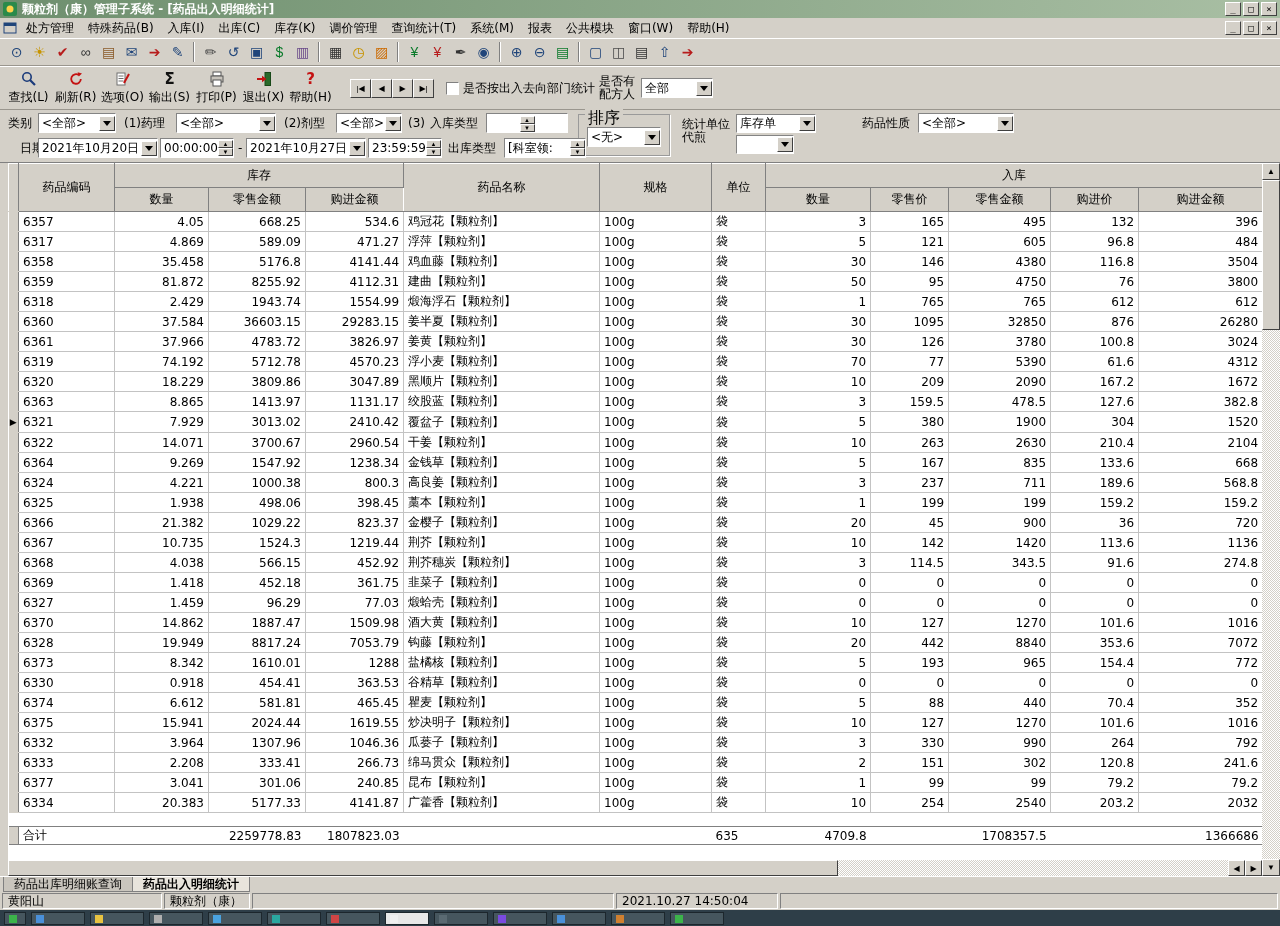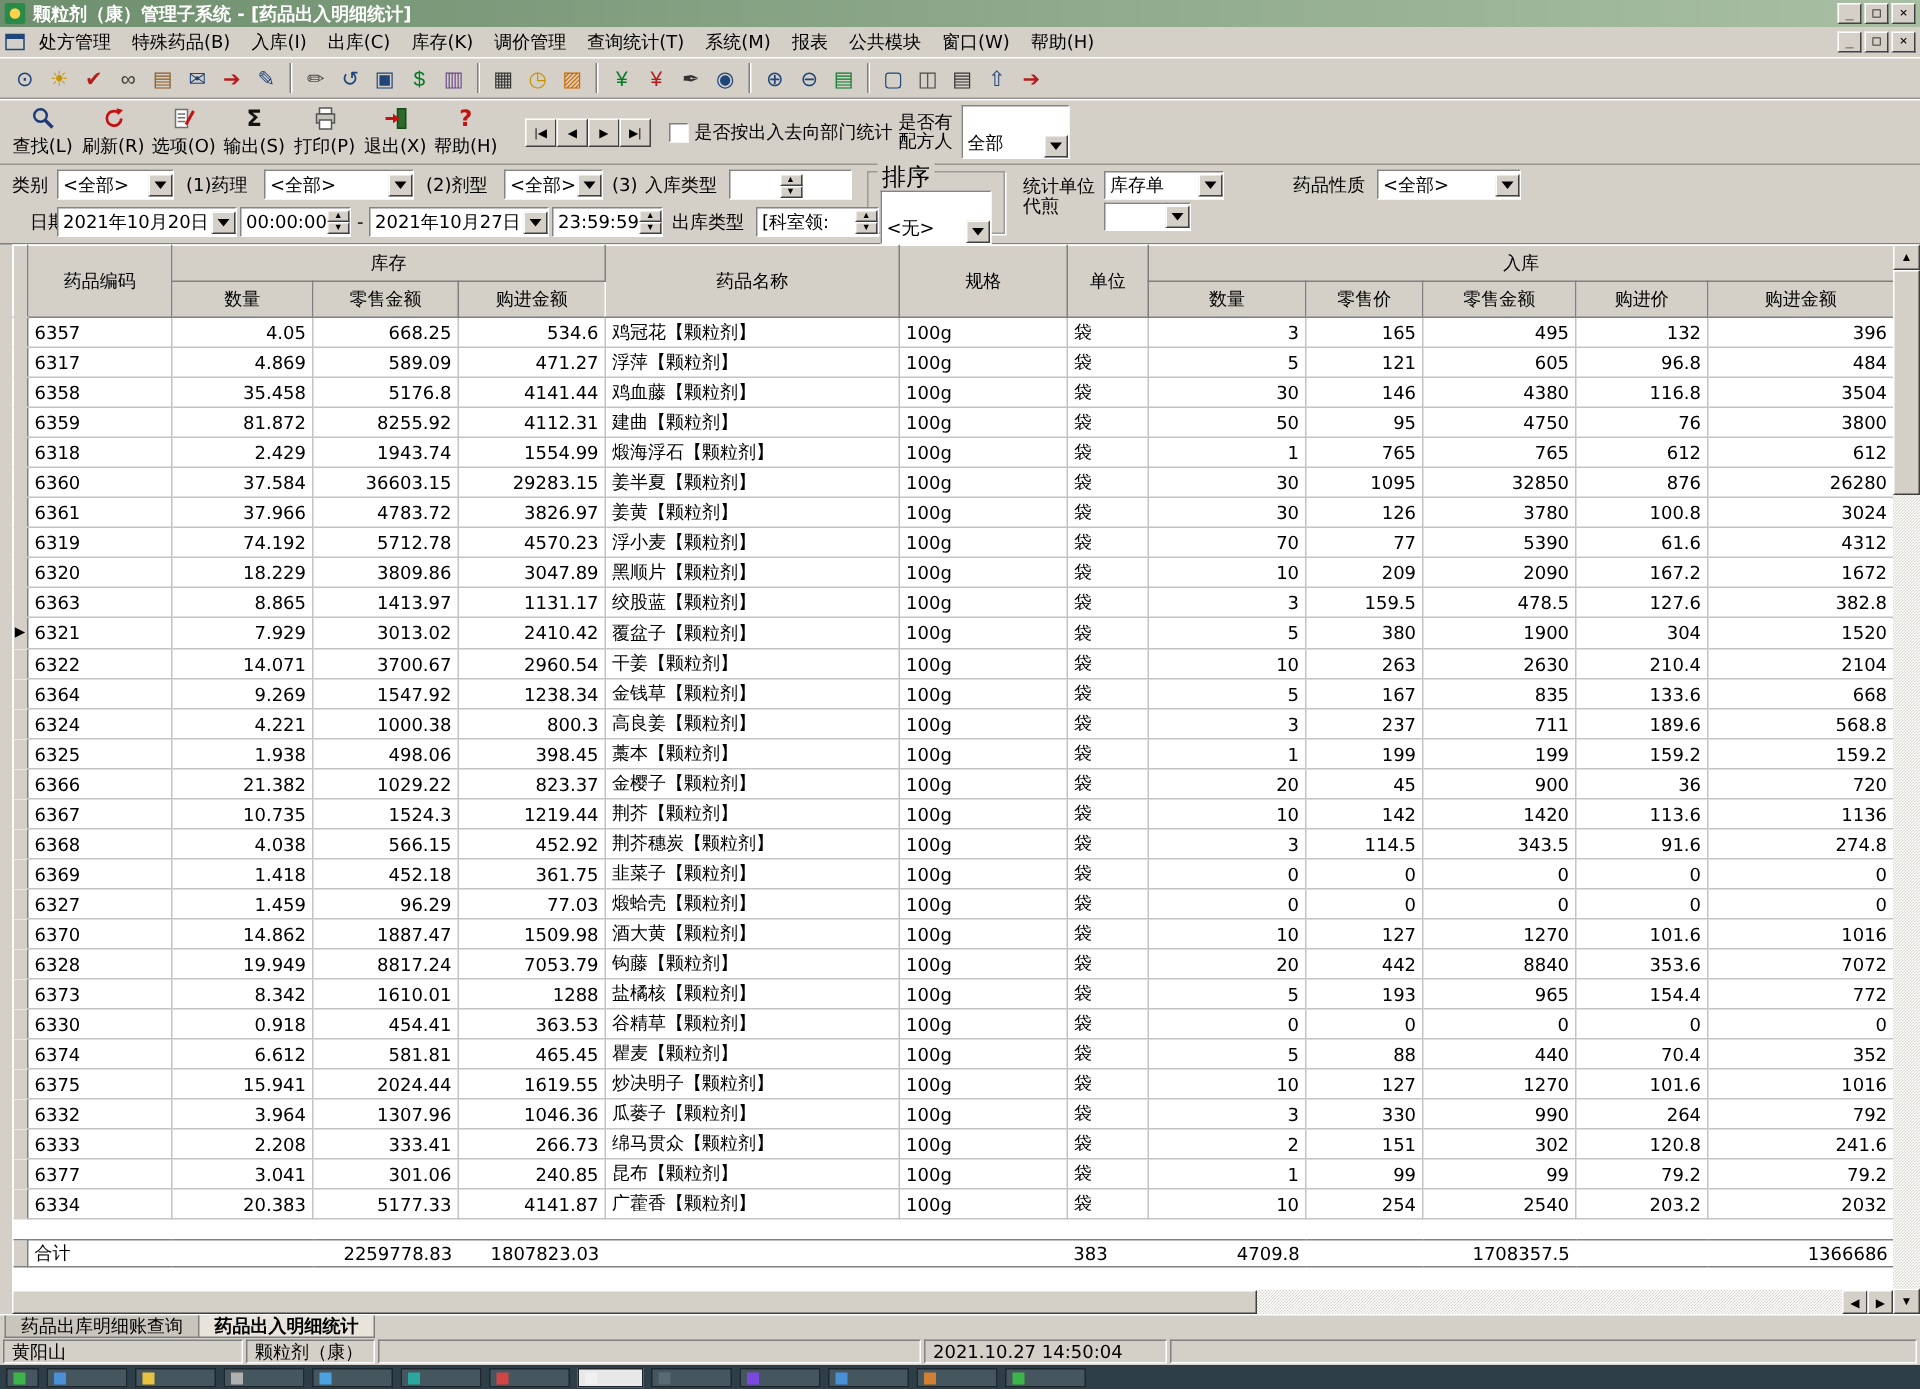--- a/index.html
+++ b/index.html
@@ -31,21 +31,21 @@
   .aicon { height:17px; display:flex; align-items:center; justify-content:center; }
   .sigma { font-size:15px; font-weight:bold; color:#111; }
   .help-q { font-size:15px; font-weight:bold; color:#c41212; }
   .nav { display:flex; margin-left:16px; }
   .nbtn { width:21px; height:19px; background:#d4d0c8; border:1px solid; border-color:#fff #404040 #404040 #fff; font-size:8px; display:flex; align-items:center; justify-content:center; padding:0; }
   .chk { width:13px; height:13px; background:#fff; border:1px solid; border-color:#808080 #fff #fff #808080; margin:0 4px 0 12px; flex:0 0 13px; }
   .lbl { white-space:nowrap; }
   .lbl2 { font-size:12px; line-height:13px; margin-left:4px; white-space:nowrap; }
 
   
-  .combo { display:flex; align-items:flex-end; background:#fff; border:1px solid; border-color:#848484 #fff #fff #848484; height:36px; }
+  .combo { display:flex; align-items:center; background:#fff; border:1px solid; border-color:#848484 #fff #fff #848484; height:20px; }
   .combo .cv { flex:1; padding:1px 3px; white-space:nowrap; overflow:hidden; }
   .cbtn { width:16px; background:#d4d0c8; border:1px solid; border-color:#fff #404040 #404040 #fff; display:flex; align-items:center; justify-content:center; padding:0; }
   .tri { width:0; height:0; border:4px solid transparent; border-top:5px solid #000; margin-top:4px; }
   .spin { width:15px; display:flex; flex-direction:column; }
   .sbtn { flex:1; background:#d4d0c8; border:1px solid; border-color:#fff #404040 #404040 #fff; display:flex; align-items:center; justify-content:center; font-size:6px; line-height:6px; padding:0; }
 
   
   .filters { position:relative; height:52px; background:#d4d0c8; flex:0 0 52px; }
   .f { position:absolute; height:20px; display:flex; align-items:center; white-space:nowrap; }
   .gbox { position:absolute; border:1px solid #9a9a9a; box-shadow:1px 1px 0 #fff; }
@@ -919,21 +919,21 @@
                 <td colspan="13"></td>
               </tr>
               <tr class="total">
                 <td class="ind"></td>
                 <td class="l">合计</td>
                 <td class="r"></td>
                 <td class="r">2259778.83</td>
                 <td class="r">1807823.03</td>
                 <td class="l"></td>
                 <td class="l"></td>
-                <td class="l">383</td>
+                <td class="l">635</td>
                 <td class="r">4709.8</td>
                 <td class="r"></td>
                 <td class="r">1708357.5</td>
                 <td class="r"></td>
                 <td class="r">1366686</td>
               </tr>
             </tbody>
         </table>
       </div>
       <div class="hscroll dither">

